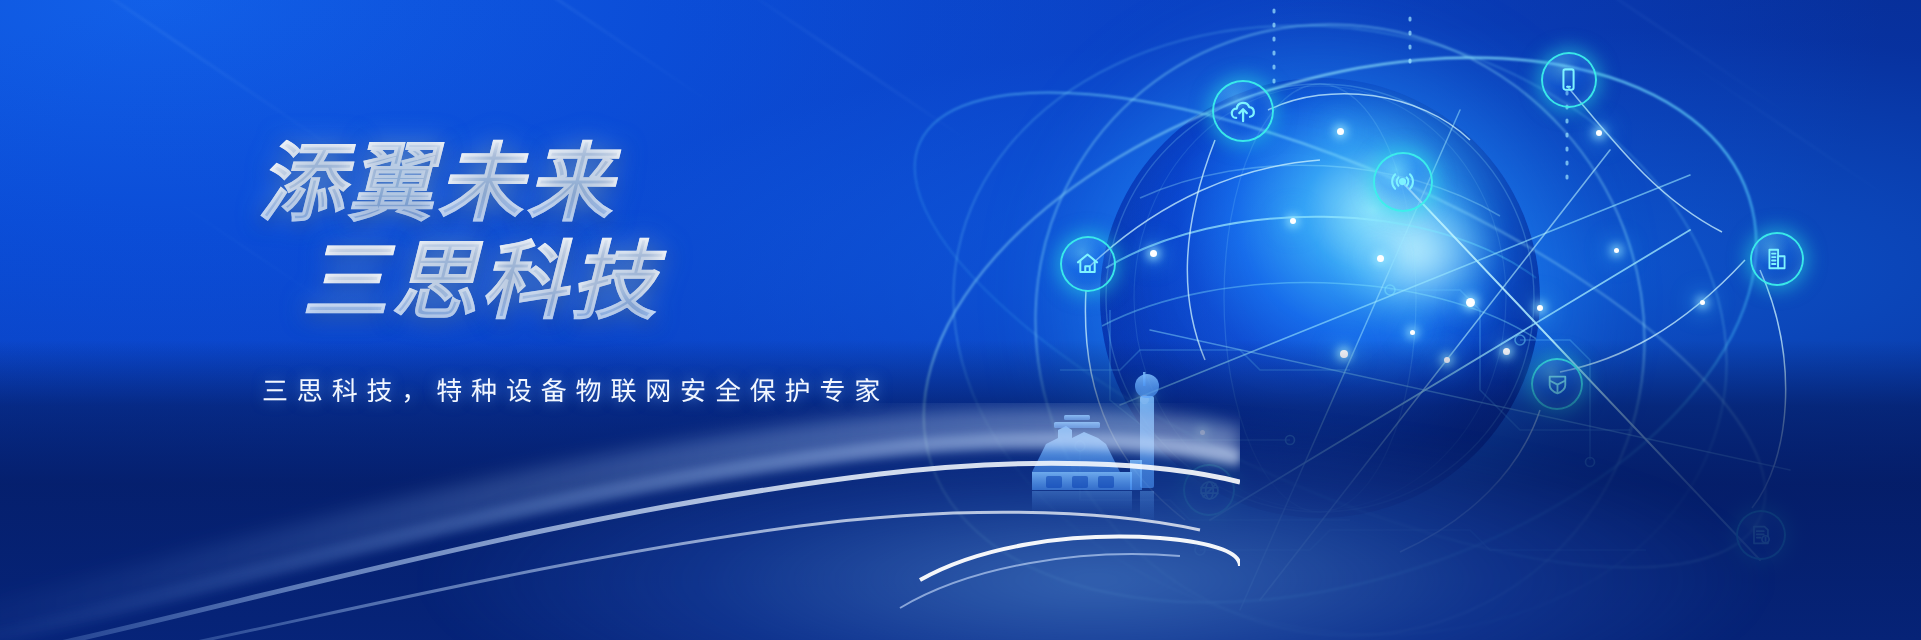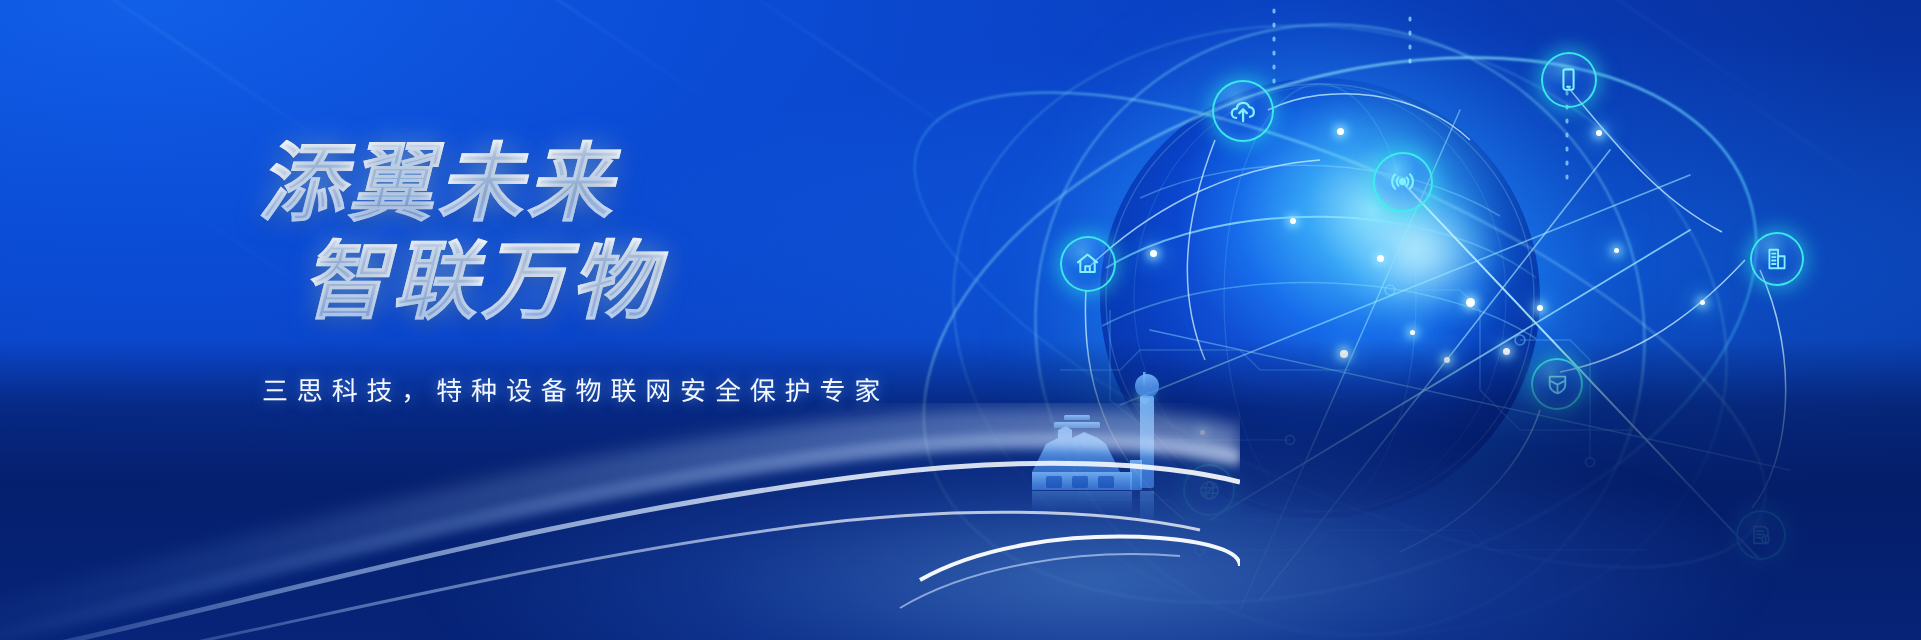--- a/index.html
+++ b/index.html
@@ -362,17 +362,17 @@
       <path d="M-40,318 C220,266 540,158 920,112 C1070,94 1210,98 1300,118" stroke="url(#rb2)" stroke-width="16" filter="url(#rbblur)" stroke-opacity=".7"></path>
       <path d="M-40,336 C240,286 560,180 940,134 C1090,116 1220,122 1300,142" stroke="url(#rb)" stroke-width="5" stroke-opacity=".9"></path>
       <path d="M60,340 C300,300 560,226 860,186 C1010,166 1160,168 1260,190" stroke="url(#rb)" stroke-width="3" stroke-opacity=".75"></path>
       <path d="M980,240 C1040,206 1130,192 1220,198 C1280,203 1300,214 1300,226" stroke="#ffffff" stroke-width="4" stroke-opacity=".95"></path>
       <path d="M960,268 C1030,226 1140,208 1240,216" stroke="#cfe3ff" stroke-width="2" stroke-opacity=".6"></path>
     </g>
   </svg>
 
   <div class="copy">
     <div class="headline l1">添翼未来</div>
-    <div class="headline l2">智联万物</div>
+    <div class="headline l2">三思科技</div>
     <div class="subtitle">三思科技，特种设备物联网安全保护专家</div>
   </div>
 
 </div>
 
 </body></html>

